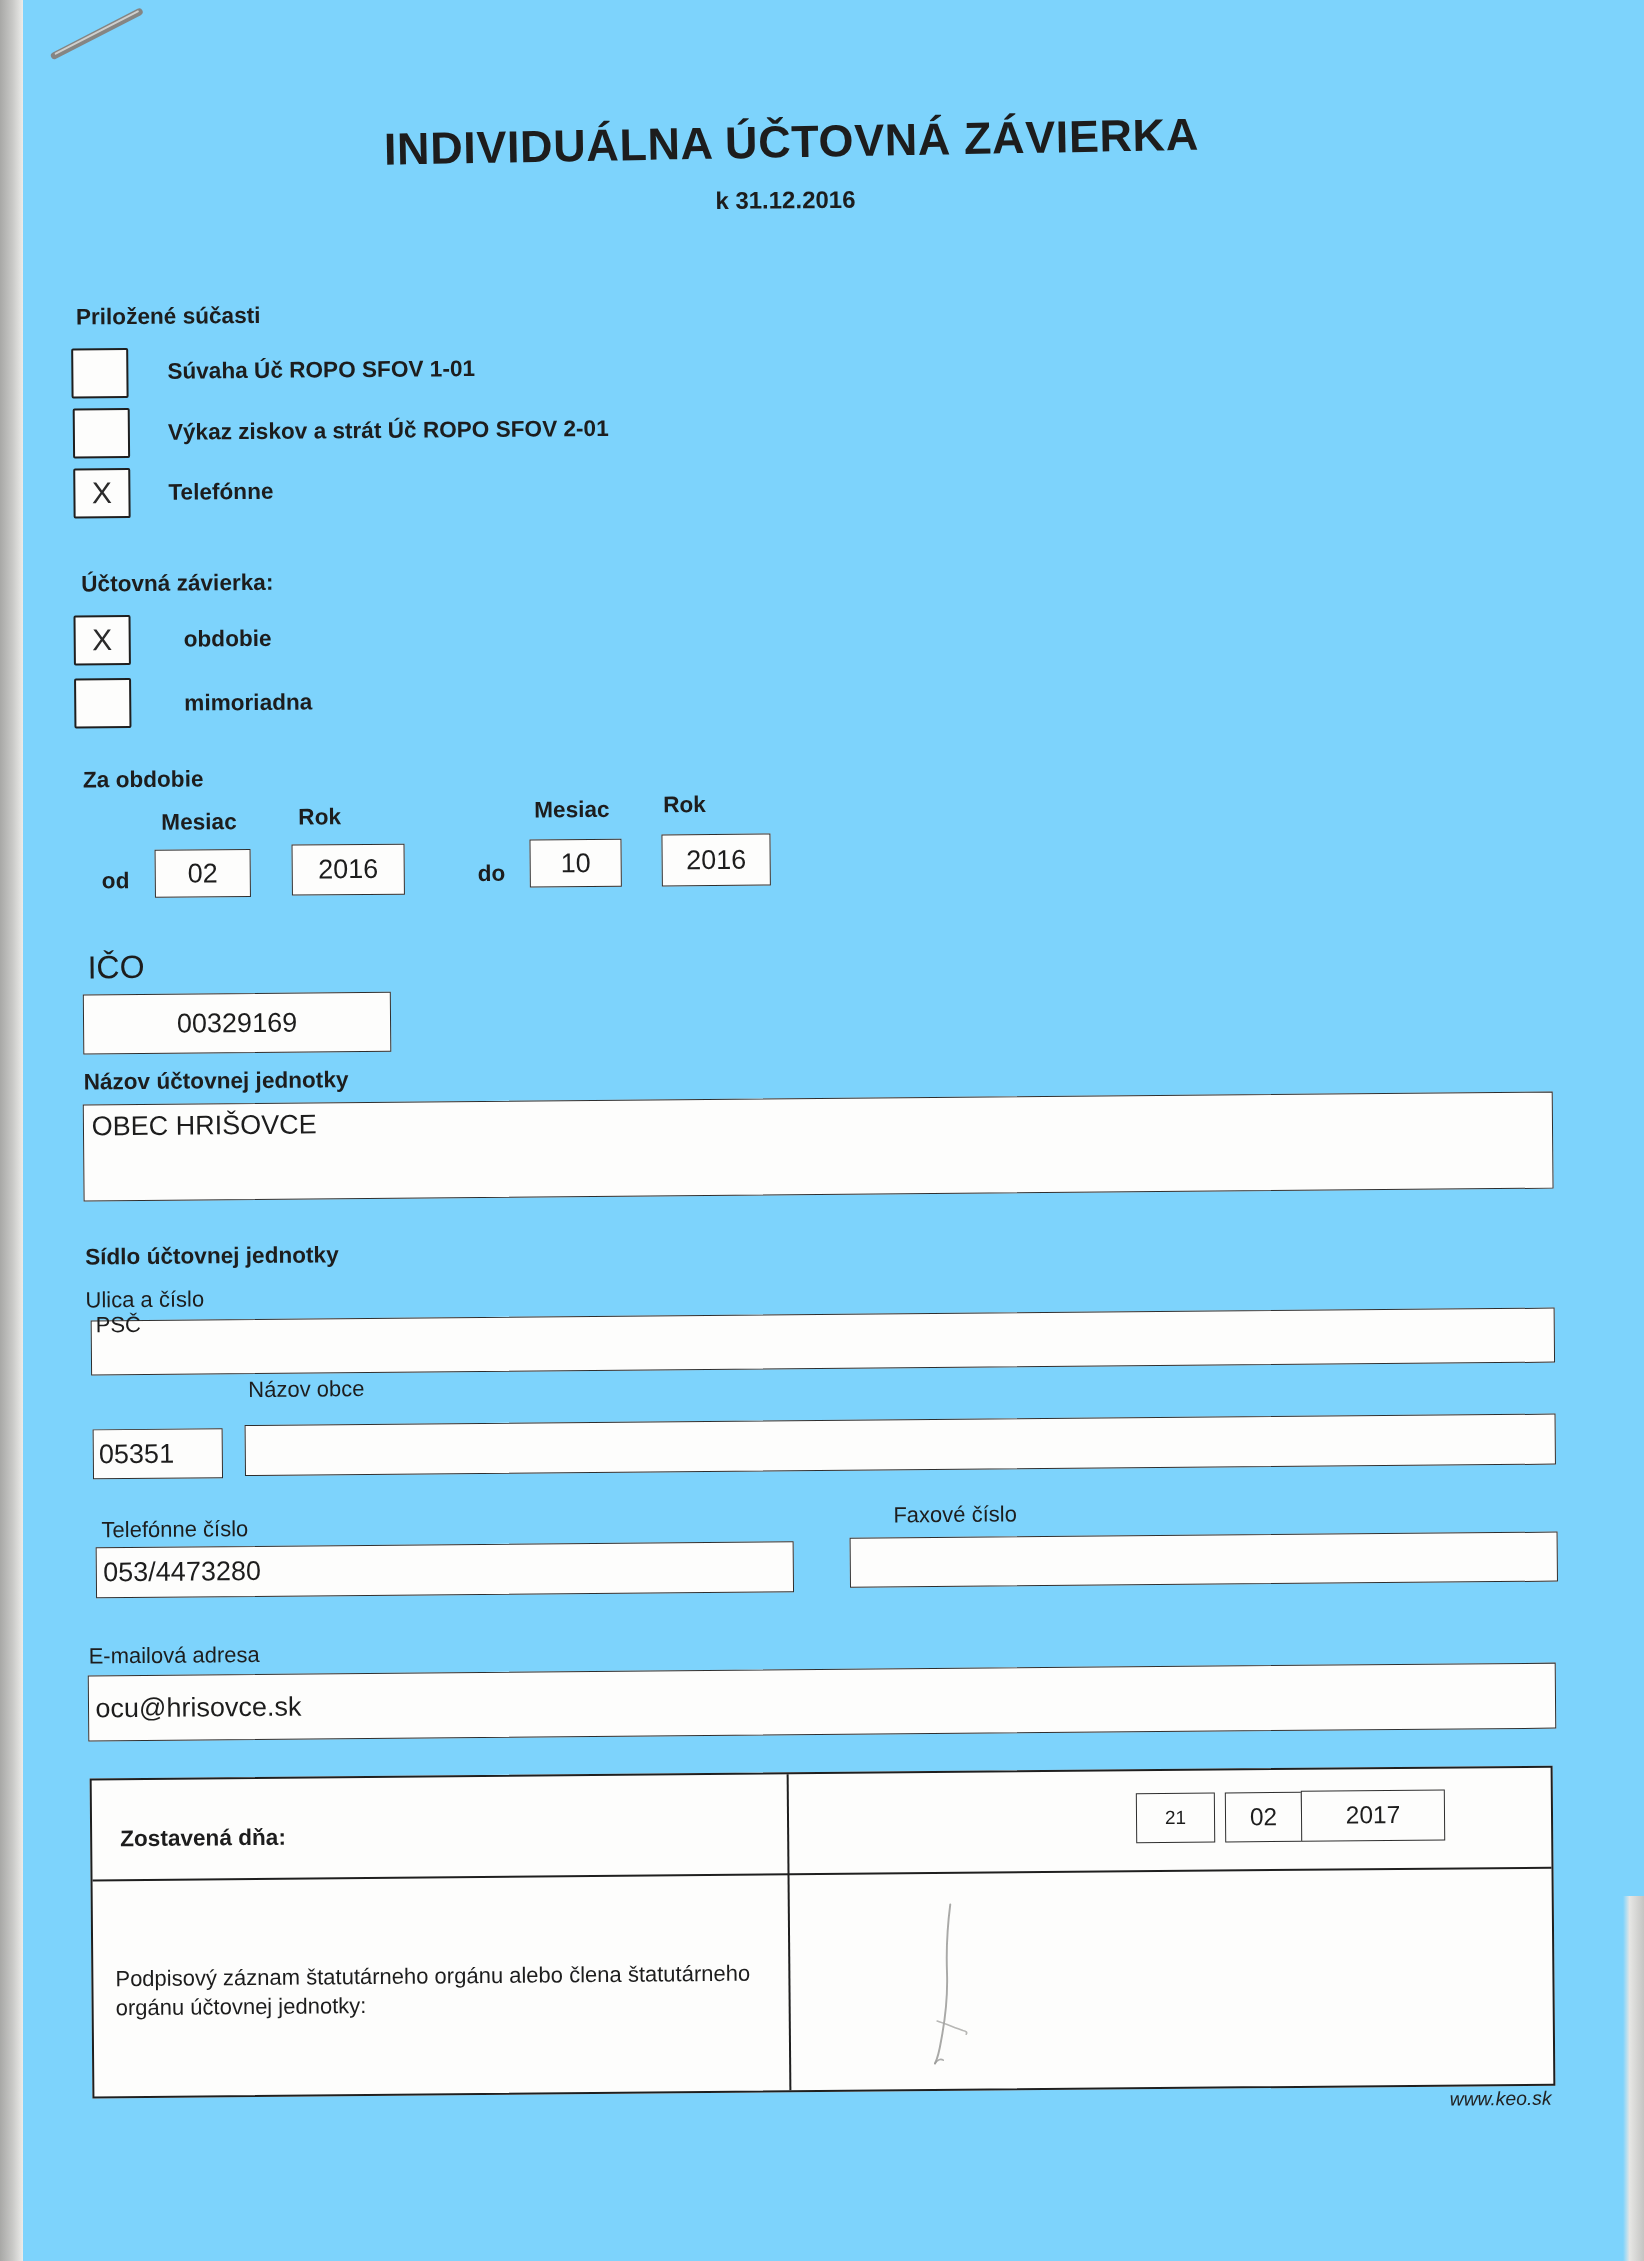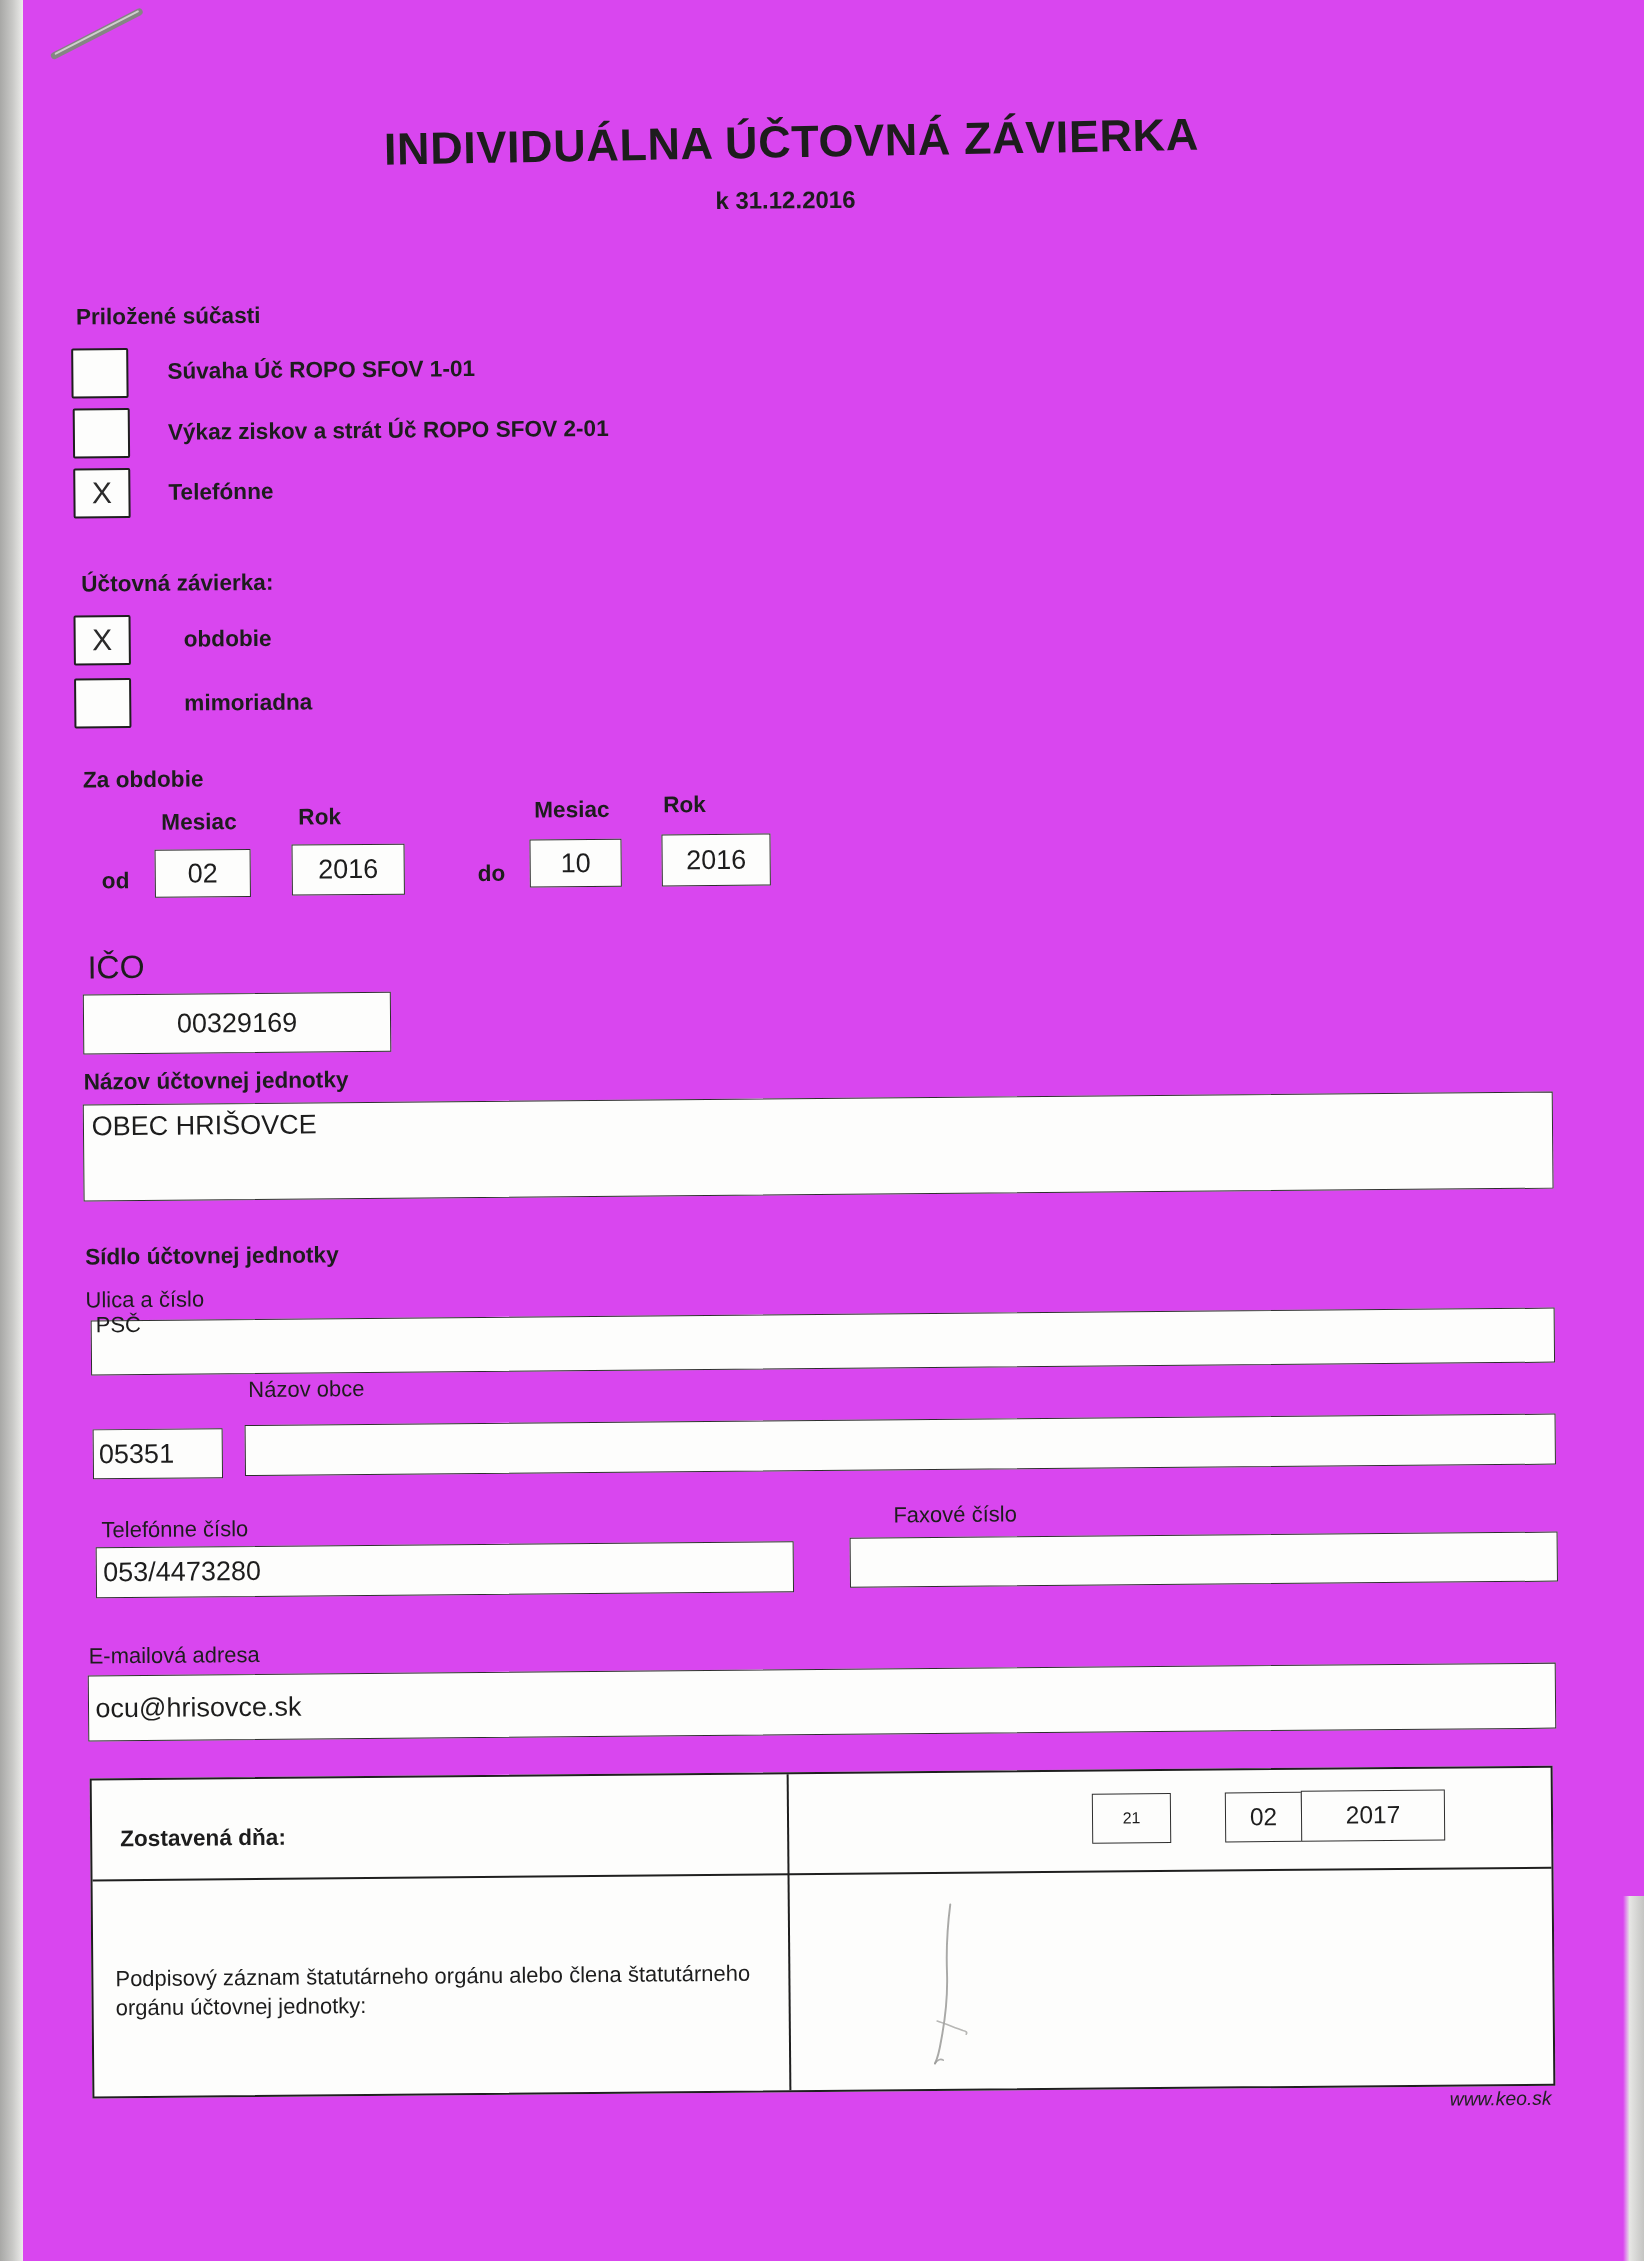--- a/index.html
+++ b/index.html
@@ -1,17 +1,17 @@
 <!DOCTYPE html>
 <html style="font-size:10.3px"><head>
 <meta charset="utf-8">
 <style>
   html,body{margin:0;padding:0;background:#e8e8e6;}
   .page{
-    position:relative;width:1645px;height:2261px;background:#d946ef;
+    position:relative;width:1645px;height:2261px;background:#7dd3fc;
     overflow:hidden;font-family:"Liberation Sans","DejaVu Sans",sans-serif;
     color:#1d1d1d;
   }
   .scan-band-left{
     position:absolute;left:0;top:0;width:23px;height:2261px;
     background:linear-gradient(to right,#a8a8a6,#c9c9c7 55%,#ececea 100%);
   }
   .scan-band-right{
     position:absolute;right:0;top:1896px;width:22px;height:365px;
     background:linear-gradient(to left,#c2c2c0,#e6e6e4 70%,rgba(236,236,234,0));
@@ -141,21 +141,21 @@
 
     <div class="lbl" style="left:84px;top:1637px">E-mailová adresa</div>
     <div class="fbox" style="left:83px;top:1669px;width:1460px;height:64px;padding-left:6.4px">ocu@hrisovce.sk</div>
 
     <div class="table">
       <div class="vdiv"></div>
       <div class="hdiv"></div>
 
       <div class="lbl b" style="left:28px;top:46px">Zostavená dňa:</div>
 
-      <div class="fbox cen" style="left:1000px;top:22px;width:77px;height:48px;font-size:16px">21</div>
+      <div class="fbox cen" style="left:1044px;top:22px;width:77px;height:48px;font-size:19px">21</div>
       <div class="fbox cen" style="left:1133px;top:22px;width:75px;height:48px;font-size:24.5px">02</div>
       <div class="fbox cen" style="left:1209px;top:20.6px;width:142px;height:49px;font-size:24.5px">2017</div>
 
       <div class="sig-label">Podpisový záznam štatutárneho orgánu alebo člena štatutárneho orgánu účtovnej jednotky:</div>
 
       <svg style="position:absolute;left:824px;top:129px;" width="58" height="164" viewBox="0 0 90 255">
         <path d="M52,4 C47,40 45,75 46,110 C47,150 42,185 36,215 C33,232 30,244 26,251" fill="none" stroke="#9a9a98" stroke-width="3" stroke-linecap="round" opacity="0.85"></path>
         <path d="M30,185 C45,190 58,196 70,200 C75,201 77,203 75,206" fill="none" stroke="#a5a5a3" stroke-width="2.5" stroke-linecap="round" opacity="0.8"></path>
         <path d="M26,251 C30,245 35,243 39,246" fill="none" stroke="#9a9a98" stroke-width="2.5" stroke-linecap="round" opacity="0.8"></path>
       </svg>

